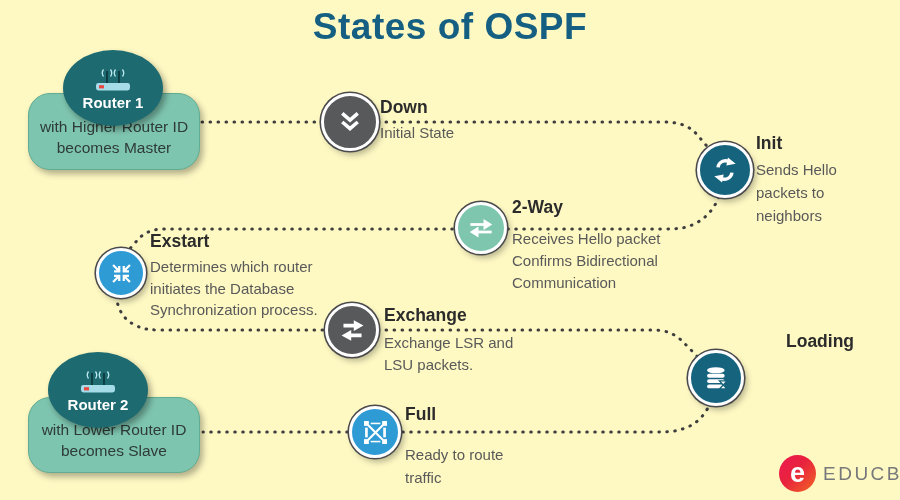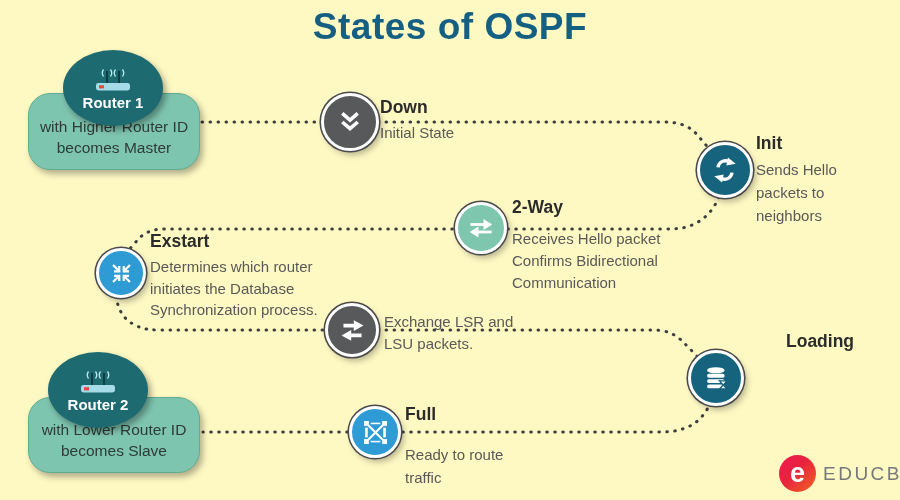--- a/index.html
+++ b/index.html
@@ -151,20 +151,21 @@
     <div class="sdesc">Determines which router initiates the Database Synchronization process.</div>
   </div>
 
   <div class="circle c-exchange" style="background-color: rgb(88, 89, 91);">
     <svg width="31" height="31" viewBox="0 0 24 24">
       <polygon points="5,6.8 13,6.8 13,4 20.5,8.2 13,12.4 13,9.6 5,9.6" fill="#fff"></polygon>
       <polygon points="19,14.4 11,14.4 11,11.6 3.5,15.8 11,20 11,17.2 19,17.2" fill="#fff"></polygon>
     </svg>
   </div>
   <div class="label l-exchange">
+    <div class="sname">Exchange</div>
     <div class="sdesc">Exchange LSR and LSU packets.</div>
   </div>
 
   <div class="circle c-loading" style="background-color: rgb(22, 99, 126);">
     <svg width="31" height="31" viewBox="0 0 24 24">
       <ellipse cx="11.5" cy="5.6" rx="6.8" ry="2.4" fill="#fff"></ellipse>
       <rect x="4.7" y="8.4" width="13.6" height="3" rx="1.5" fill="#fff"></rect>
       <rect x="4.7" y="12.5" width="13.6" height="3" rx="1.5" fill="#fff"></rect>
       <rect x="4.7" y="16.6" width="13.6" height="3" rx="1.5" fill="#fff"></rect>
       <path d="M14.3 13.9 h5.8 l-2.9 3.1 2.9 3.1 h-5.8 l2.9 -3.1 z" fill="#fff" stroke="#16637E" stroke-width="1"></path>

